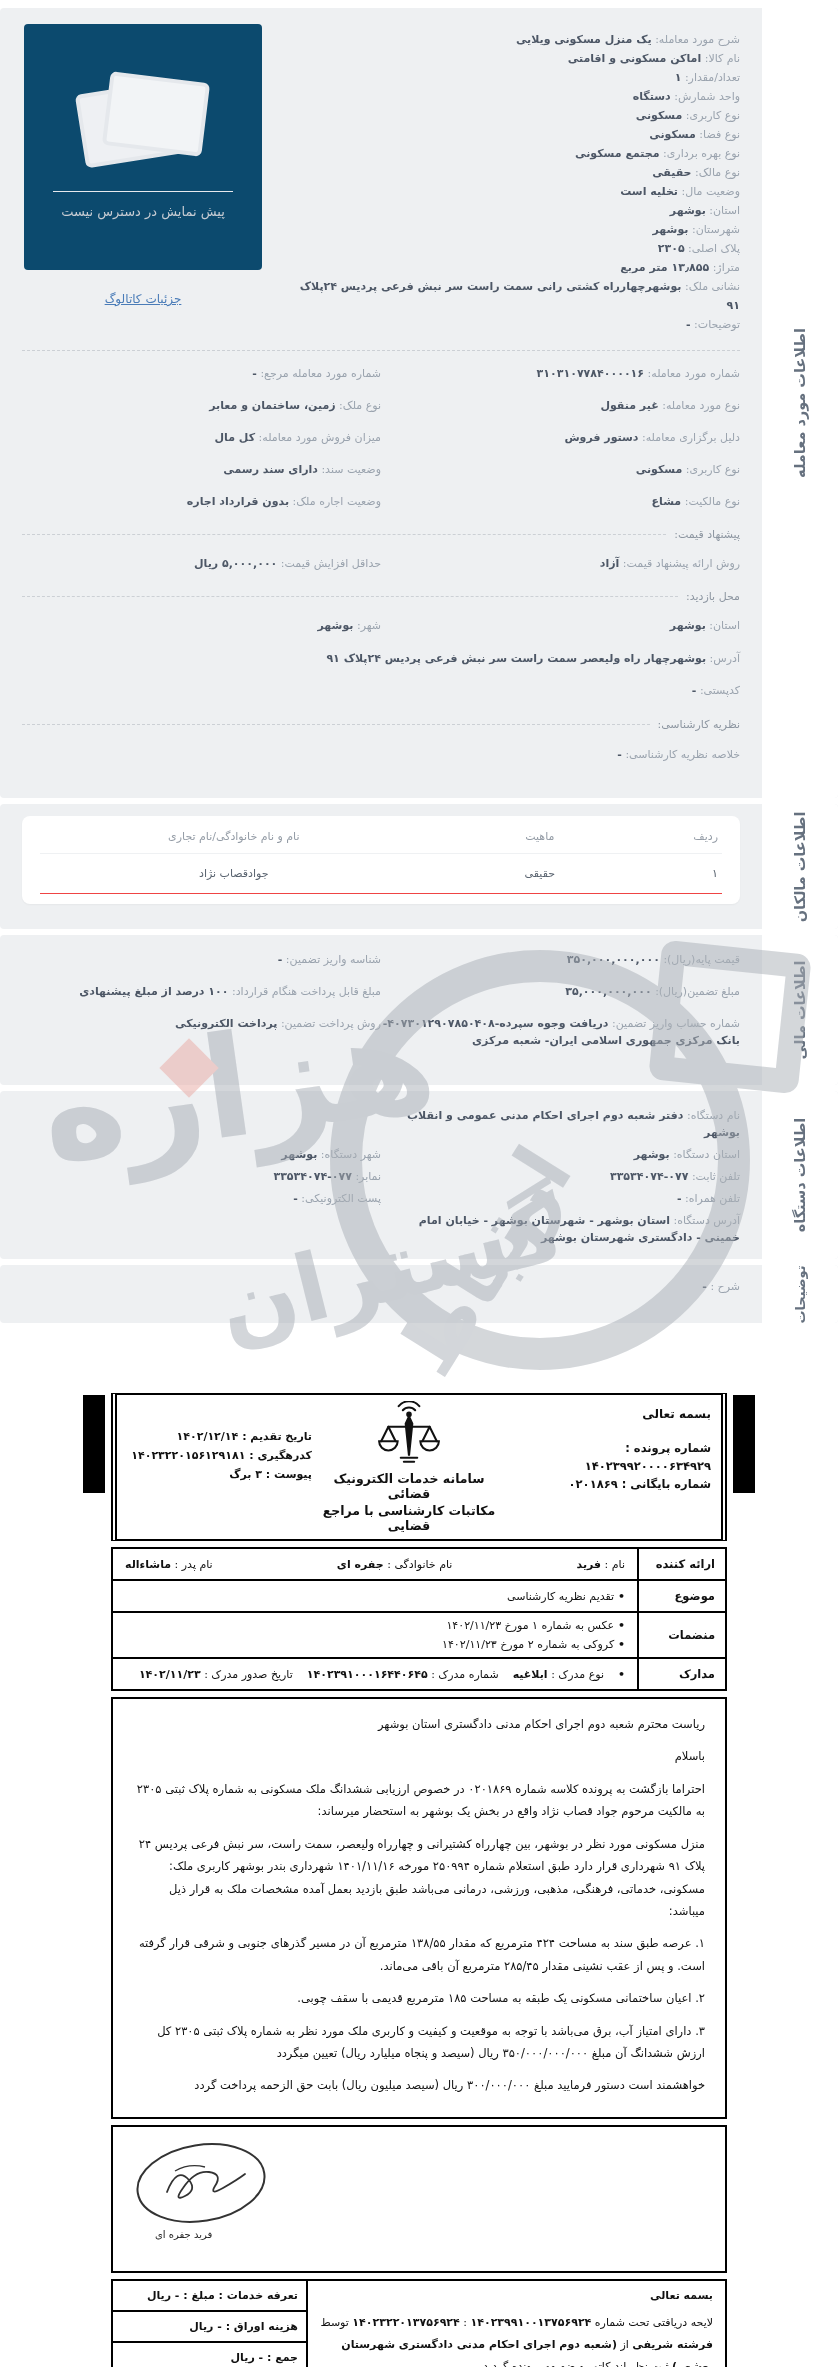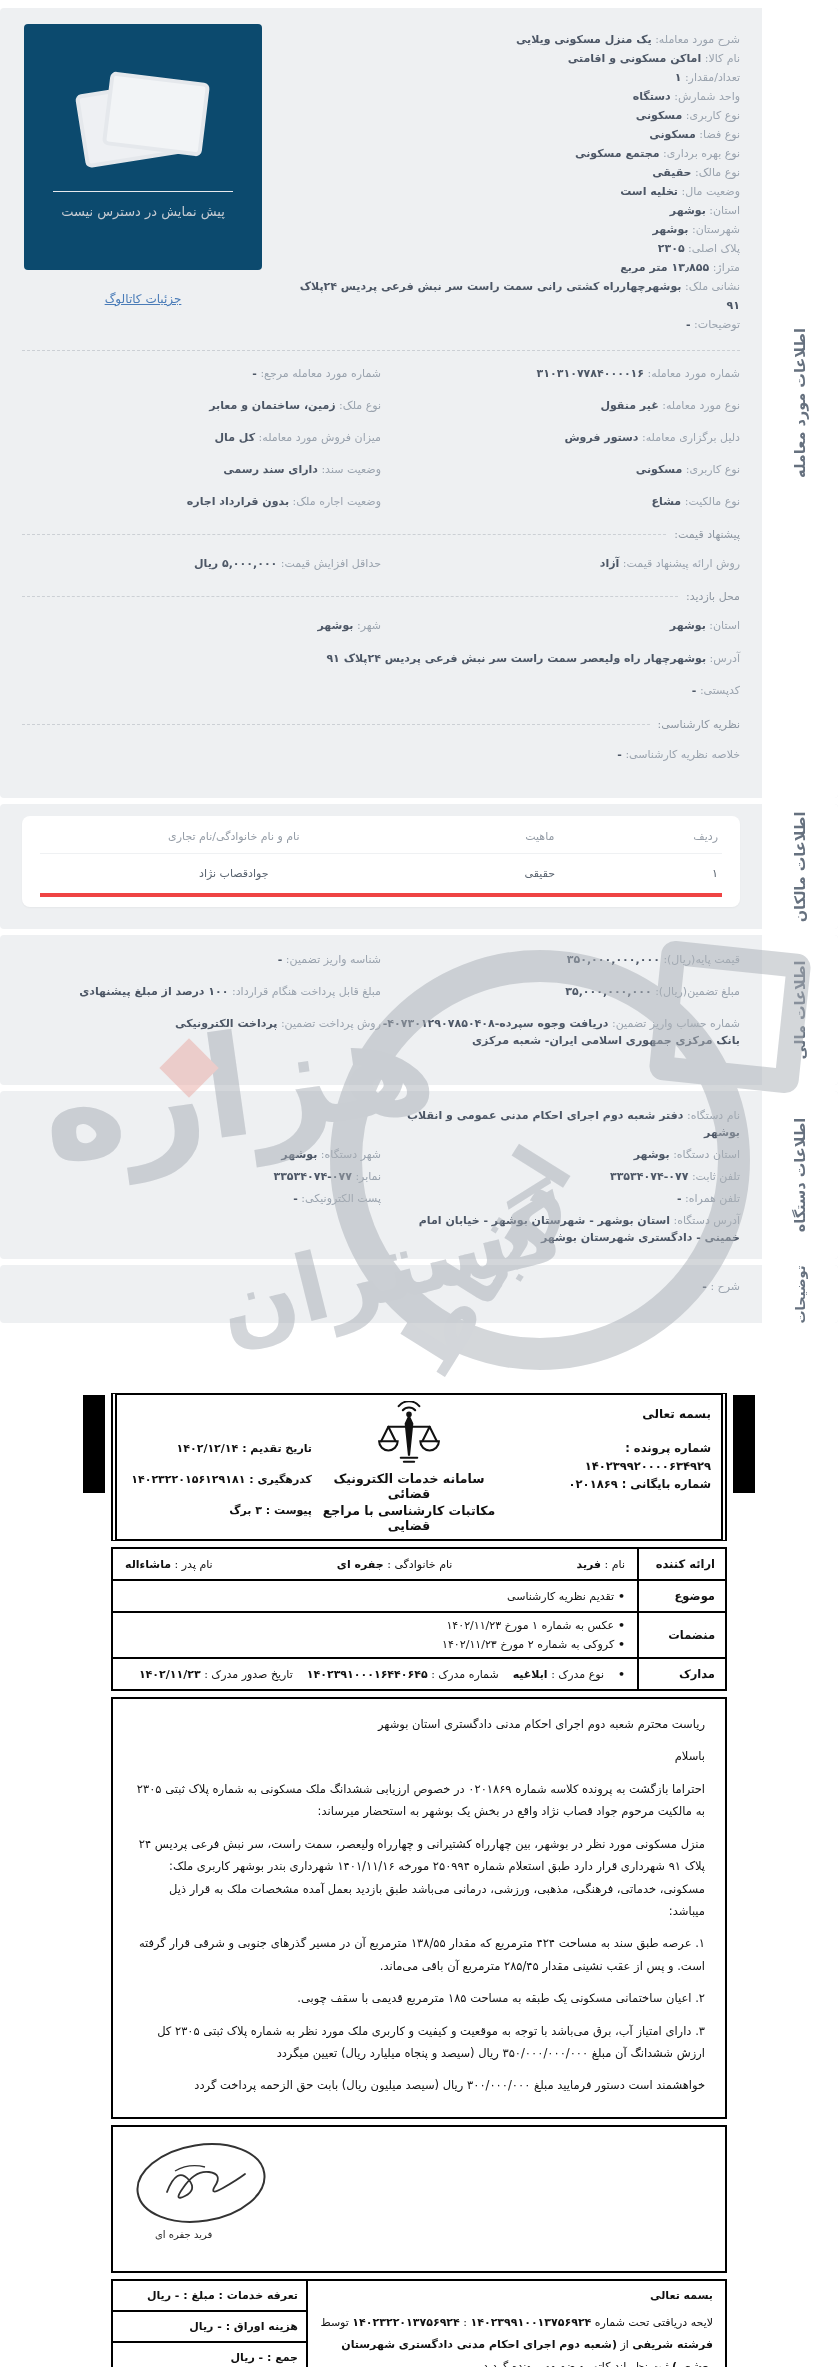--- a/index.html
+++ b/index.html
@@ -34,21 +34,21 @@
   .sec::after { content:""; flex:1; border-top:1px dashed #ccd0d5; }
 
   .grid2 { display:grid; grid-template-columns:1fr 1fr; row-gap:15px; }
   .grid2 .kv { line-height:17px; }
   .stack > .kv { margin-bottom:13px; }
 
   
   .tbl-box { background:#ffffff; border-radius:8px; padding:2px 18px 10px; box-shadow:0 1px 2px rgba(0,0,0,.04); }
   .tbl-grid { display:grid; grid-template-columns:70px 1.1fr 1.9fr; font-size:11px; }
   .tbl-head { color:#949ca6; padding:12px 4px 10px; border-bottom:1px solid #eff1f3; }
-  .tbl-cell { color:#5a6470; padding:13px 4px; border-bottom:4px solid #ef4444; }
+  .tbl-cell { color:#5a6470; padding:13px 4px; border-bottom:1px solid #ef4444; }
   .tc-c { text-align:center; }
 
   
   .wm { position:absolute; left:0; top:935px; width:838px; height:560px; pointer-events:none; z-index:6; opacity:.5; }
   .wm-circle { position:absolute; left:330px; top:15px; width:420px; height:420px; border:32px solid #aab0b7; border-radius:50%; }
   .wm-square { position:absolute; left:655px; top:12px; width:150px; height:140px; border:24px solid #aab0b7; border-radius:14px; transform:rotate(6deg); }
   .wm-txt { position:absolute; font-weight:bold; color:#a8aeb6; white-space:nowrap; }
   .wm-t1 { left:40px; top:70px; font-size:140px; transform:rotate(-8deg); }
   .wm-t2 { left:215px; top:280px; font-size:92px; transform:rotate(-14deg); }
   .wm-t3 { left:360px; top:280px; font-size:80px; transform:rotate(-58deg); }
@@ -60,21 +60,21 @@
   .bar-l { left:0; } .bar-r { right:0; }
   .doc-inner { margin:0 28px; }
   .dbox { border:2px solid #000; background:#fff; }
   .doc-header { display:flex; border-left:6px double #000; border-right:6px double #000; min-height:122px; padding:6px 10px; }
   .dh-right { width:205px; font-weight:bold; font-size:11.5px; text-align:right; }
   .dh-right .bt { margin:4px 0 16px; font-size:12px; }
   .dh-right div { line-height:18px; }
   .dh-center { flex:1; display:flex; flex-direction:column; align-items:center; justify-content:flex-start; text-align:center; }
   .dh-center .org { font-weight:bold; font-size:12.5px; margin-top:2px; }
   .dh-left { width:185px; font-weight:bold; font-size:11px; text-align:right; padding-top:26px; }
-  .dh-left div { line-height:19px;margin-top:12px; }
+  .dh-left div { line-height:19px; }
 
   .doc-table { margin-top:6px; font-size:11px; }
   .dt-row { display:flex; border-bottom:2px solid #000; }
   .dt-row:last-child { border-bottom:none; }
   .dt-label { width:88px; flex:none; border-left:2px solid #000; font-weight:bold; font-size:11.5px; display:flex; align-items:center; padding:0 10px; }
   .dt-content { flex:1; padding:6px 12px; display:flex; align-items:center; gap:14px; flex-wrap:wrap; min-height:30px; }
   .dt-content.sb { justify-content:space-between; }
   .dt-content.col { flex-direction:column; align-items:flex-start; justify-content:center; gap:6px; }
   .pair .k { font-weight:normal; }
   .pair b { font-weight:bold; }

